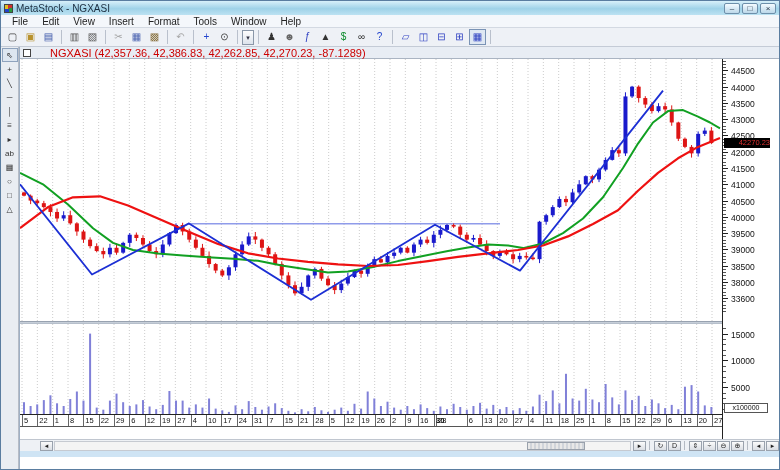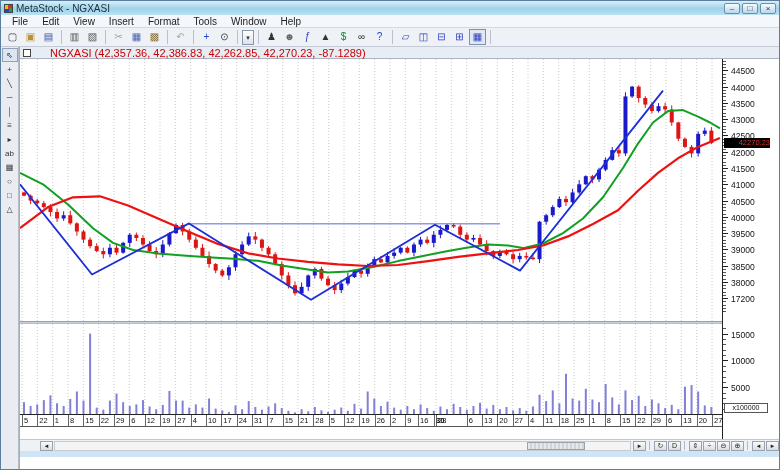--- a/index.html
+++ b/index.html
@@ -646,21 +646,21 @@
             <div class="axlabel" style="top: 153.851px;">40000</div>
             <div class="axtick" style="top: 157.851px;"></div>
             <div class="axlabel" style="top: 170.124px;">39500</div>
             <div class="axtick" style="top: 174.124px;"></div>
             <div class="axlabel" style="top: 186.398px;">39000</div>
             <div class="axtick" style="top: 190.398px;"></div>
             <div class="axlabel" style="top: 202.671px;">38500</div>
             <div class="axtick" style="top: 206.671px;"></div>
             <div class="axlabel" style="top: 218.944px;">38000</div>
             <div class="axtick" style="top: 222.944px;"></div>
-            <div class="axlabel" style="top: 235.217px;">17200</div>
+            <div class="axlabel" style="top: 235.217px;">33600</div>
             <div class="axtick" style="top: 239.217px;"></div>
             <div class="axtick minor" style="top: 252.236px;"></div>
             <div class="axtick minor" style="top: 248.981px;"></div>
             <div class="axtick minor" style="top: 245.727px;"></div>
             <div class="axtick minor" style="top: 242.472px;"></div>
             <div class="axtick minor" style="top: 235.963px;"></div>
             <div class="axtick minor" style="top: 232.708px;"></div>
             <div class="axtick minor" style="top: 229.453px;"></div>
             <div class="axtick minor" style="top: 226.199px;"></div>
             <div class="axtick minor" style="top: 219.689px;"></div>

